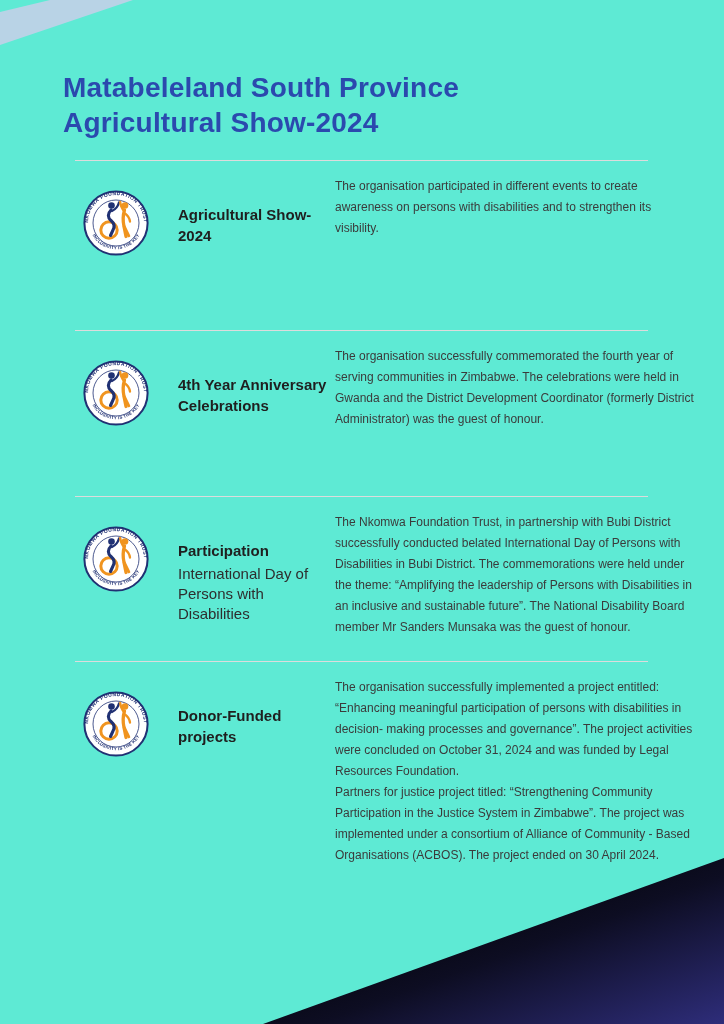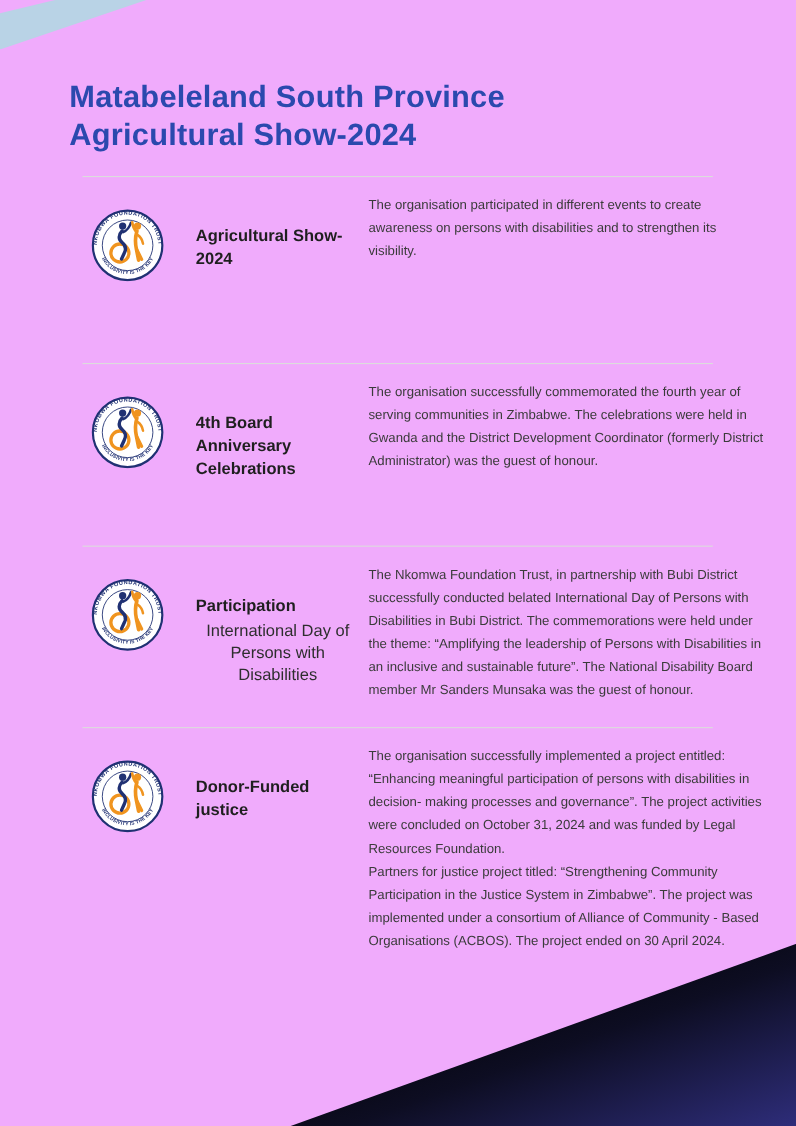--- a/index.html
+++ b/index.html
@@ -2,21 +2,21 @@
 <html><head>
 <meta charset="utf-8">
 <style>
   html, body { margin: 0; padding: 0; }
   body { font-family: "Liberation Sans", sans-serif; background: #ffffff; }
 
   .page {
     position: relative;
     width: 724px;
     height: 1024px;
-    background: #f0abfc;
+    background: #5eead4;
     overflow: hidden;
   }
 
   
   .band-topleft {
     position: absolute;
     left: 0; top: 0;
     width: 140px; height: 48px;
     background: #b9d3e6;
     clip-path: polygon(50px 0, 133px 0, 0 45px, 0 12px);
@@ -82,21 +82,20 @@
     line-height: 21px;
     font-weight: 700;
     color: #1f1f1f;
   }
   .row-subheading {
     margin: 3px 0 0;
     font-size: 15px;
     line-height: 20px;
     font-weight: 400;
     color: #2e2e2e;
-    text-align: center;
   }
   .row-subheading:empty { display: none; }
 
   .col-body {
     flex: 1;
     box-sizing: border-box;
     padding: 16px 0 20px 0;
     font-size: 12px;
     line-height: 21px;
     color: #3b3b3b;
@@ -175,21 +174,21 @@
     <path d="M29 21 C 32.5 19.5 35 16 36 12.5" fill="none" stroke="#203173" stroke-width="2.3" stroke-linecap="round"></path>
     <circle cx="42" cy="15.5" r="3.3" fill="#f0941f"></circle>
     <path d="M41.5 20 C 39.8 25.5 39.8 31 41 36.5 L 43 46.5" fill="none" stroke="#f0941f" stroke-width="3.3" stroke-linecap="round"></path>
     <path d="M41 21 C 38.8 18.5 37.5 15.5 37.2 12" fill="none" stroke="#f0941f" stroke-width="2.3" stroke-linecap="round"></path>
     <path d="M42 23.5 C 45 25.5 46.5 28.5 47 31.5" fill="none" stroke="#f0941f" stroke-width="2.3" stroke-linecap="round"></path>
     <path d="M41.2 36.5 L 45.8 45.8" fill="none" stroke="#f0941f" stroke-width="2.9" stroke-linecap="round"></path>
   </svg>
 </span>
       </div>
       <div class="col-heading">
-        <h2 class="row-heading">4th Board Anniversary Celebrations</h2>
+        <h2 class="row-heading">4th Year Anniversary Celebrations</h2>
 
       </div>
       <div class="col-body">
         <p>The organisation successfully commemorated the fourth year of serving communities in Zimbabwe. The celebrations were held in Gwanda and the District Development Coordinator (formerly District Administrator) was the guest of honour.</p>
         <p></p>
       </div>
     </section>
 
     <section class="row row-3">
       <div class="col-logo">
@@ -249,21 +248,21 @@
     <path d="M29 21 C 32.5 19.5 35 16 36 12.5" fill="none" stroke="#203173" stroke-width="2.3" stroke-linecap="round"></path>
     <circle cx="42" cy="15.5" r="3.3" fill="#f0941f"></circle>
     <path d="M41.5 20 C 39.8 25.5 39.8 31 41 36.5 L 43 46.5" fill="none" stroke="#f0941f" stroke-width="3.3" stroke-linecap="round"></path>
     <path d="M41 21 C 38.8 18.5 37.5 15.5 37.2 12" fill="none" stroke="#f0941f" stroke-width="2.3" stroke-linecap="round"></path>
     <path d="M42 23.5 C 45 25.5 46.5 28.5 47 31.5" fill="none" stroke="#f0941f" stroke-width="2.3" stroke-linecap="round"></path>
     <path d="M41.2 36.5 L 45.8 45.8" fill="none" stroke="#f0941f" stroke-width="2.9" stroke-linecap="round"></path>
   </svg>
 </span>
       </div>
       <div class="col-heading">
-        <h2 class="row-heading">Donor-Funded justice</h2>
+        <h2 class="row-heading">Donor-Funded projects</h2>
 
       </div>
       <div class="col-body">
         <p>The organisation successfully implemented a project entitled: “Enhancing meaningful participation of persons with disabilities in decision- making processes and governance”. The project activities were concluded on October 31, 2024 and was funded by Legal Resources Foundation.</p>
         <p>Partners for justice project titled: “Strengthening Community Participation in the Justice System in Zimbabwe”. The project was implemented under a consortium of Alliance of Community - Based Organisations (ACBOS). The project ended on 30 April 2024.</p>
       </div>
     </section>
 
   </div>
 </div>

